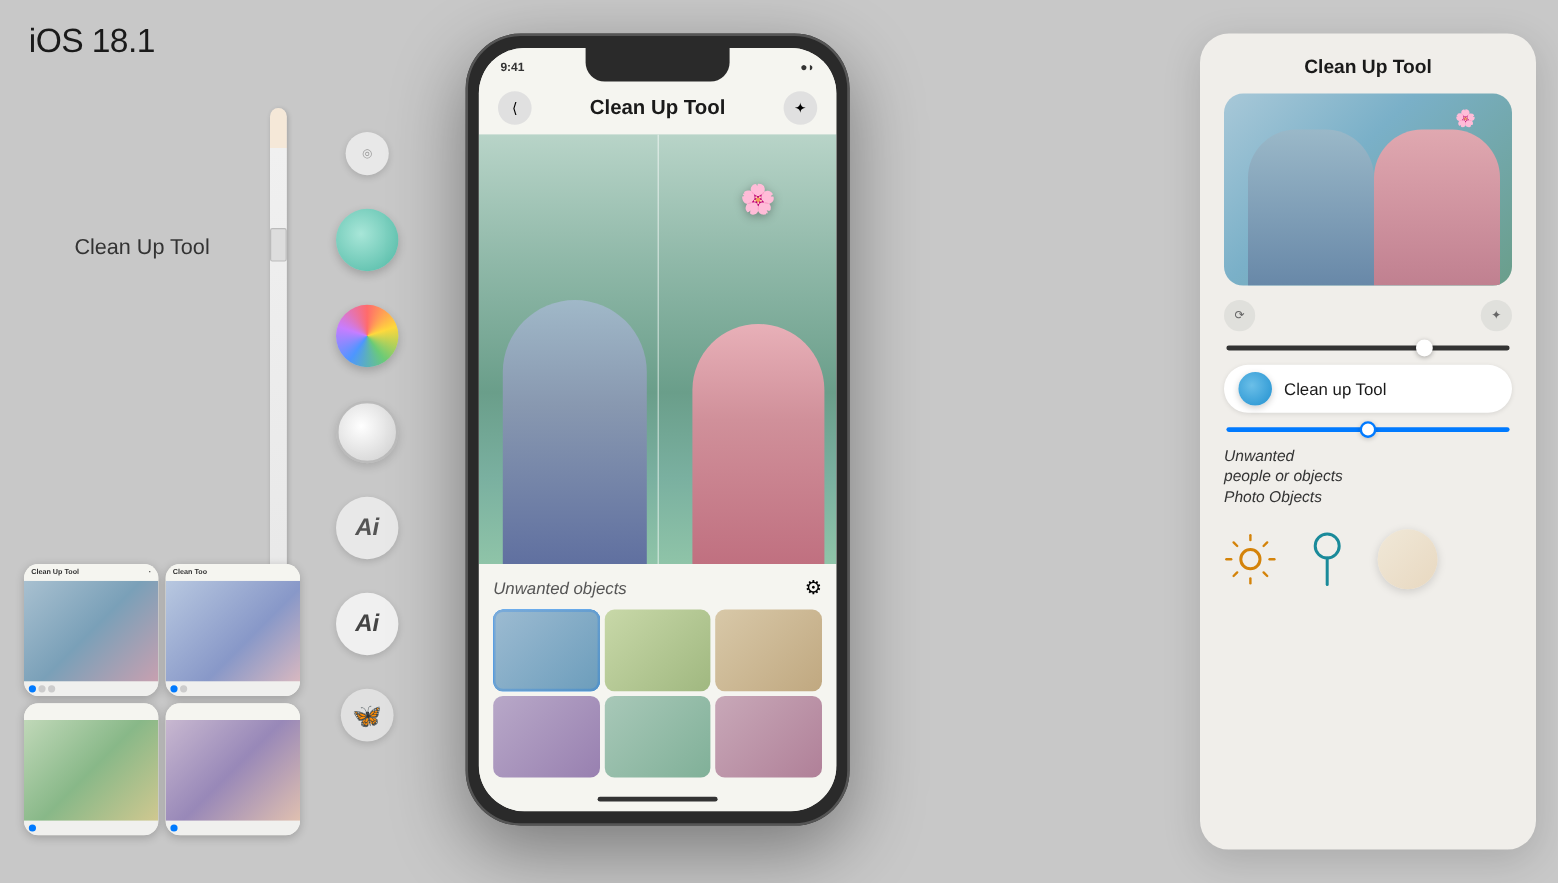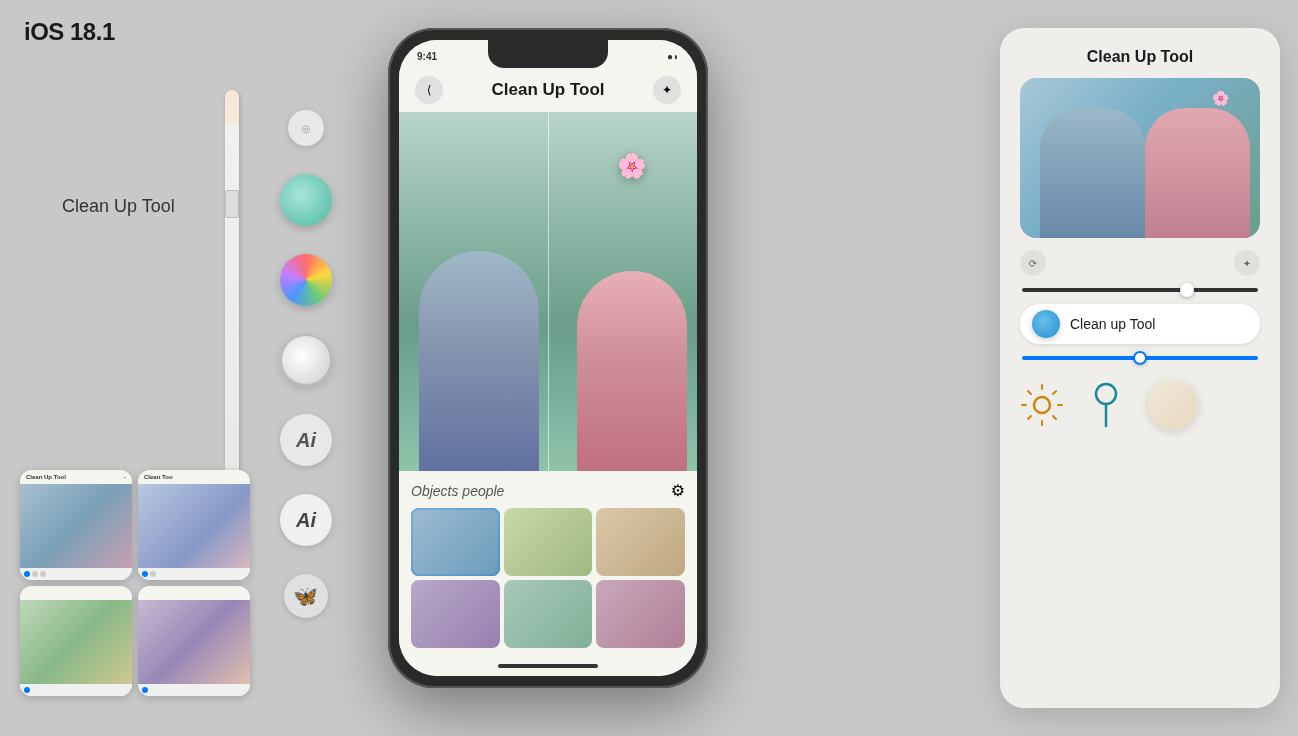--- a/index.html
+++ b/index.html
@@ -24,22 +24,22 @@
       display: flex;
       align-items: center;
       gap: 6px;
     }
     .apple-logo {
       font-size: 28px;
       color: #1a1a1a;
       line-height: 1;
     }
     .ios-text {
-      font-size: 24px;
-      font-weight: 700;
+      font-size: 28px;
+      font-weight: 400;
       color: #1a1a1a;
       letter-spacing: -0.5px;
     }
     .photos-app-text {
       font-size: 22px;
       font-weight: 600;
       color: #1a1a1a;
       margin-top: -4px;
       padding-left: 4px;
     }
@@ -637,21 +637,21 @@
       </div>
     </div>
     <div class="phone-photo-area">
       <div class="photo-overlay-line"></div>
       <div class="person-left"></div>
       <div class="person-right"></div>
       <div class="flower-accent">🌸</div>
     </div>
     <div class="phone-bottom-panel">
       <div class="bottom-label-row">
-        <span class="bottom-label">Objects people</span>
+        <span class="bottom-label">Unwanted objects</span>
         <span class="bottom-icon">⚙</span>
       </div>
       <div class="thumbnails-grid">
         <div class="thumb thumb-bg-1 thumb-selected">
           <div style="position:absolute;inset:0;background:linear-gradient(135deg,#9ab8d0,#6898b8);opacity:0.8;"></div>
         </div>
         <div class="thumb thumb-bg-2"></div>
         <div class="thumb thumb-bg-3"></div>
         <div class="thumb thumb-bg-4"></div>
         <div class="thumb thumb-bg-5"></div>
@@ -749,20 +749,25 @@
     <div class="rp-button-circle"></div>
     <span class="rp-button-label">Clean up Tool</span>
   </div>
 
   <div class="rp-slider-container">
     <div class="rp-blue-slider-track">
       <div class="rp-blue-slider-thumb"></div>
     </div>
   </div>
 
+  <div class="rp-label-block">
+    <span class="rp-label-text">Unwanted</span>
+    <span class="rp-label-text">people or objects</span>
+    <span class="rp-label-text">Photo Objects</span>
+  </div>
 
   <div class="rp-icon-row">
 
     <div class="rp-sun-icon">
       <svg class="sun-svg" viewBox="0 0 44 44">
         <circle cx="22" cy="22" r="8" fill="none" stroke="#d4830a" stroke-width="2.5"></circle>
         <line x1="22" y1="6" x2="22" y2="2" stroke="#d4830a" stroke-width="2" stroke-linecap="round"></line>
         <line x1="22" y1="42" x2="22" y2="38" stroke="#d4830a" stroke-width="2" stroke-linecap="round"></line>
         <line x1="6" y1="22" x2="2" y2="22" stroke="#d4830a" stroke-width="2" stroke-linecap="round"></line>
         <line x1="42" y1="22" x2="38" y2="22" stroke="#d4830a" stroke-width="2" stroke-linecap="round"></line>

